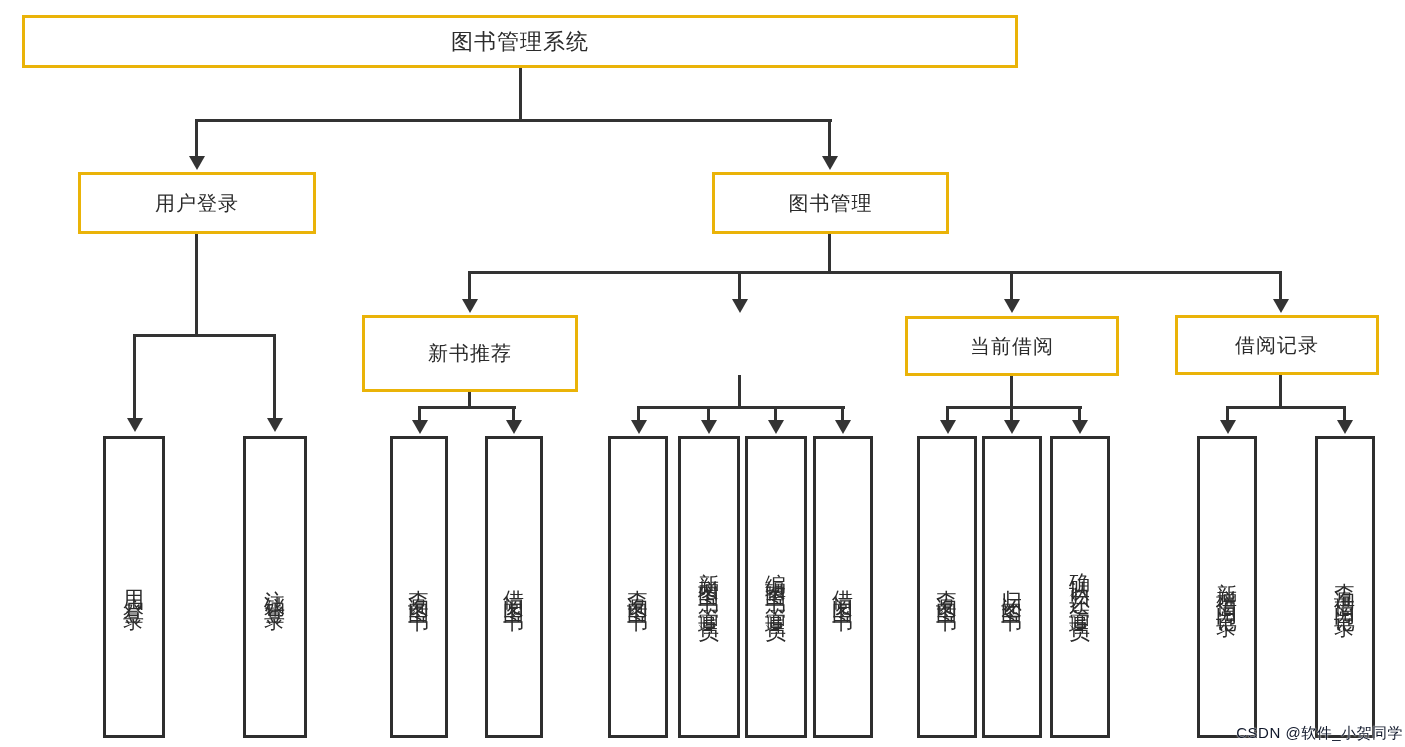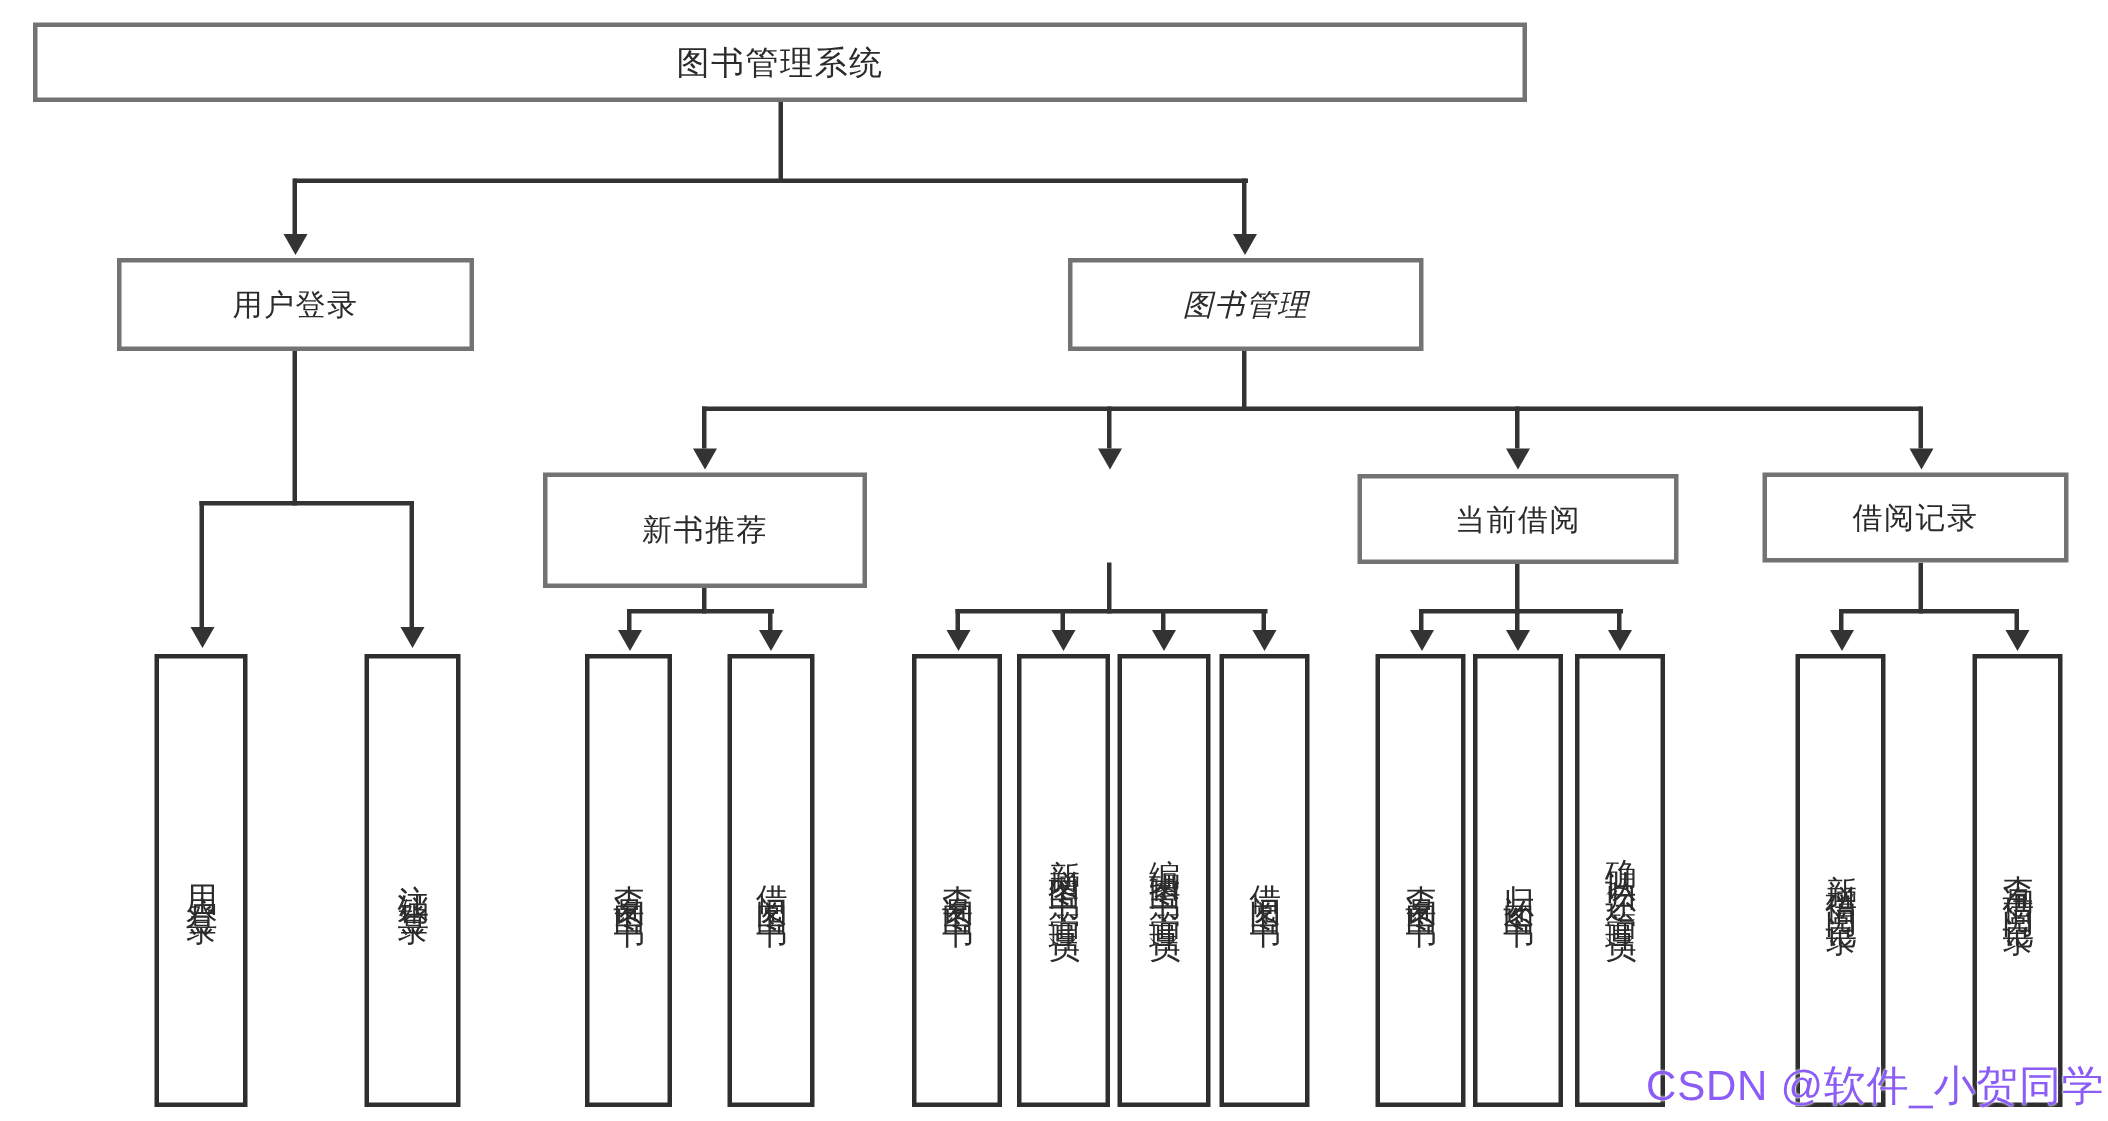--- a/index.html
+++ b/index.html
@@ -11,21 +11,21 @@
   #canvas {
     position: relative;
     width: 1405px;
     height: 747px;
     background: #ffffff;
     overflow: hidden;
   }
   .box {
     position: absolute;
     box-sizing: border-box;
-    border: 3px solid #737373;
+    border: 3px solid #eab308;
     background: #ffffff;
     display: flex;
     align-items: center;
     justify-content: center;
     color: #2b2b2b;
     font-size: 20px;
     letter-spacing: 1px;
     z-index: 2;
   }
   .box.root { font-size: 22px; }
@@ -72,22 +72,22 @@
     width: 0;
     height: 0;
     border-left: 8px solid transparent;
     border-right: 8px solid transparent;
     border-top: 14px solid #333333;
   }
   .watermark {
     position: absolute;
     right: 2px;
     bottom: 4px;
-    font-size: 28px;
-    color: #8b5cf6;
+    font-size: 15px;
+    color: #0f172a;
     letter-spacing: 0.5px;
     text-shadow: 0 0 2px #ffffff, 0 0 1px #ffffff;
     z-index: 3;
     white-space: nowrap;
   }
 </style>
 </head>
 <body>
 
 <div id="canvas">
@@ -97,21 +97,21 @@
   </div>
 
   <div class="vline" style="left:519px; top:68px; height:53px;"></div>
   <div class="hline" style="left:196px; top:119px; width:636px;"></div>
   <div class="arrow" style="left:195px; top:119px; height:37px;"></div>
   <div class="arrow" style="left:828px; top:119px; height:37px;"></div>
 
   <div class="box" style="left:78px; top:172px; width:238px; height:62px;">
     <span>用户登录</span>
   </div>
-  <div class="box" style="left:712px; top:172px; width:237px; height:62px;font-style:italic;">
+  <div class="box" style="left:712px; top:172px; width:237px; height:62px;">
     <span>图书管理</span>
   </div>
 
   <div class="vline" style="left:195px; top:234px; height:103px;"></div>
   <div class="hline" style="left:133px; top:334px; width:143px;"></div>
   <div class="arrow" style="left:133px; top:334px; height:84px;"></div>
   <div class="arrow" style="left:273px; top:334px; height:84px;"></div>
 
   <div class="vline" style="left:828px; top:234px; height:40px;"></div>
   <div class="hline" style="left:468px; top:271px; width:813px;"></div>

